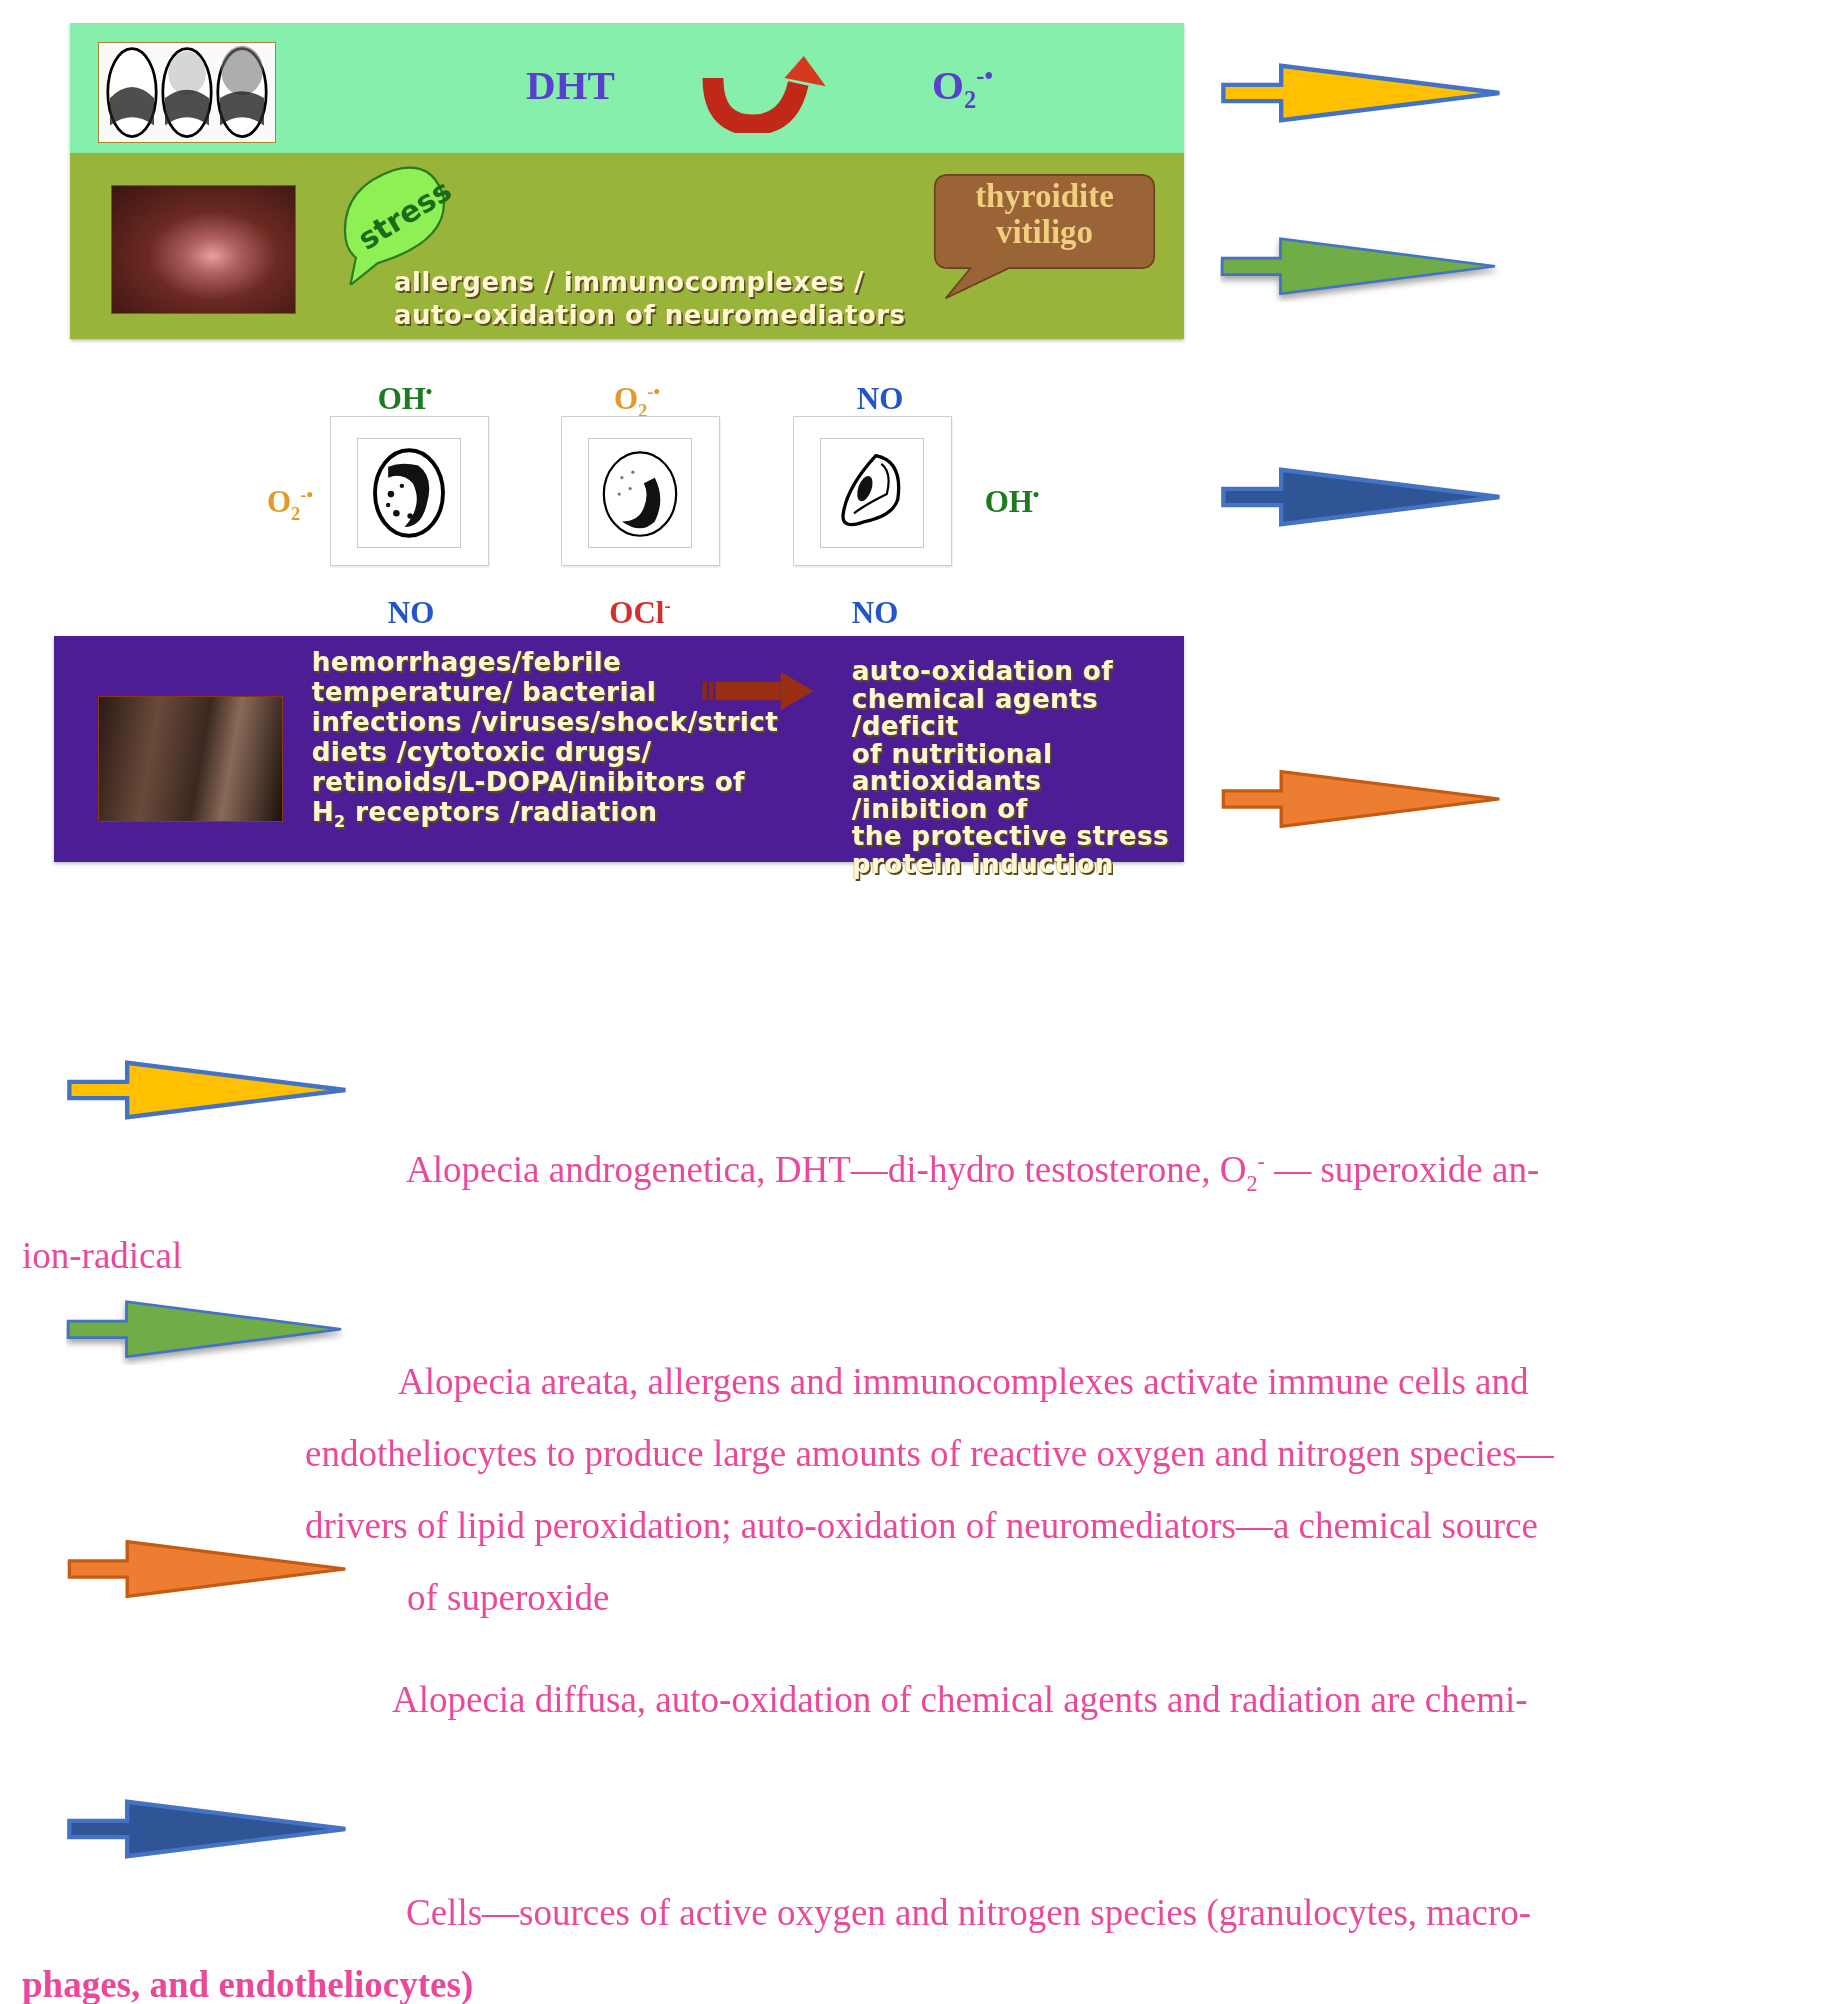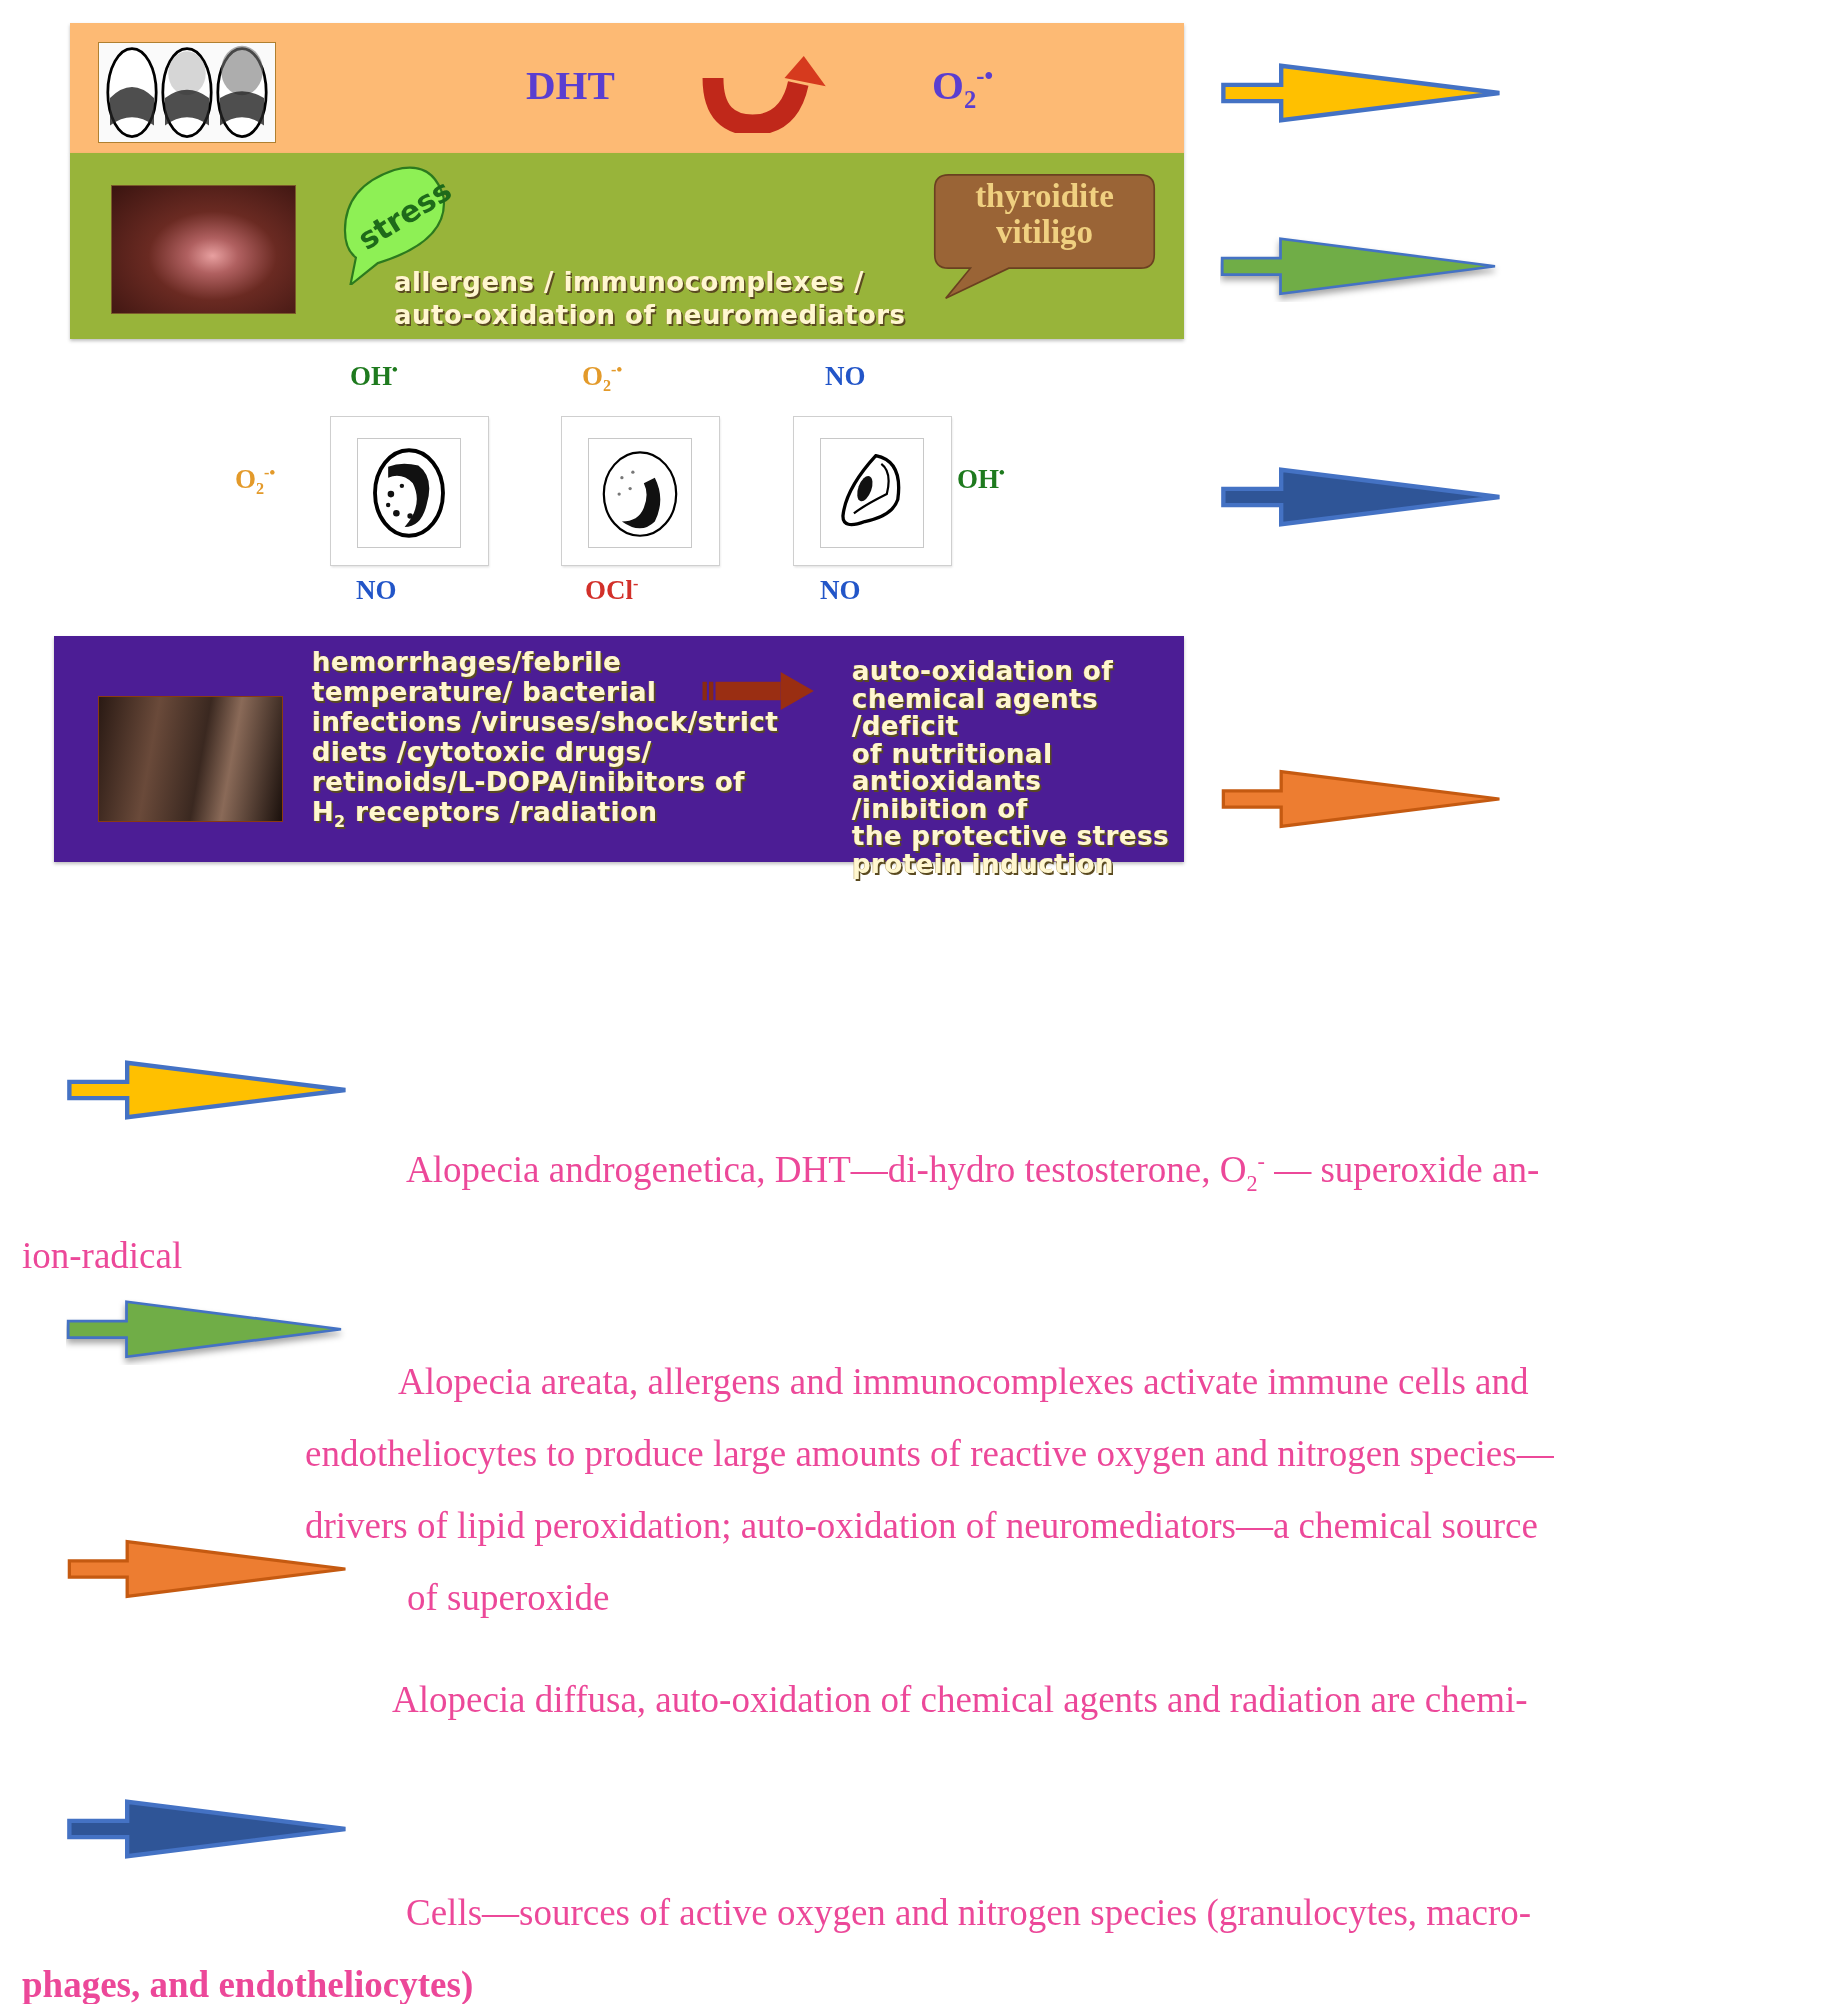--- a/index.html
+++ b/index.html
@@ -1,31 +1,31 @@
 <!DOCTYPE html>
 <html style="font-size:8.8px"><head>
 <meta charset="utf-8">
 <style>
   html,body{margin:0;padding:0;background:#fff;}
   body{width:1840px;height:2005px;position:relative;overflow:hidden;font-family:"DejaVu Serif",serif;}
   .abs{position:absolute;}
   .panel{position:absolute;box-shadow:0 2.2px 3.3px rgba(0,0,0,.25);}
   .comic{font-family:"DejaVu Sans",sans-serif;font-weight:bold;color:#fff7d0;text-shadow:1.6px 1.6px 0 #5a4a20, -0.5px -0.5px 0 #b8a060;letter-spacing:0.5px;}
   .serif-b{font-family:"Liberation Serif",serif;font-weight:bold;}
-  .lbl{position:absolute;font-family:"Liberation Serif",serif;font-weight:bold;font-size:27px;width:110px;}
+  .lbl{position:absolute;font-family:"Liberation Serif",serif;font-weight:bold;font-size:31px;text-align:center;width:110px;margin-top:20px;}
   .cellbox{position:absolute;width:157px;height:148px;border:1.6px solid #cfcfcf;background:#fff;box-shadow:1.1px 1.6px 2.2px rgba(0,0,0,.12);}
   .cellinner{position:absolute;left:26px;top:21px;width:102px;height:108px;border:1.1px solid #c8c8c8;}
   .legend-text{position:absolute;font-family:"Liberation Serif",serif;font-size:37px;color:#ec4899;line-height:72px;}
   .photo{position:absolute;border:1.6px solid #7a5a2a;}
   sup,sub{font-size:60%;}
 </style>
 </head>
 <body>
 
-<div class="panel" style="left:70px;top:23px;width:1114px;height:130px;background:#fdba74;">
+<div class="panel" style="left:70px;top:23px;width:1114px;height:130px;background:#86efac;">
   <div class="abs" style="left:27.5px;top:18.7px;width:176px;height:99px;background:#fafafa;border:1.6px solid #b08030;">
     <svg width="176" height="99" viewBox="0 0 320 180">
       <g fill="#fff" stroke="#000" stroke-width="5">
         <ellipse cx="60" cy="90" rx="44" ry="80"></ellipse>
         <ellipse cx="160" cy="90" rx="44" ry="80"></ellipse>
         <ellipse cx="260" cy="90" rx="44" ry="80"></ellipse>
       </g>
       <ellipse cx="160" cy="55" rx="34" ry="40" fill="#bbb" opacity=".6"></ellipse>
       <ellipse cx="260" cy="50" rx="38" ry="45" fill="#777" opacity=".6"></ellipse>
       <g fill="#222">

